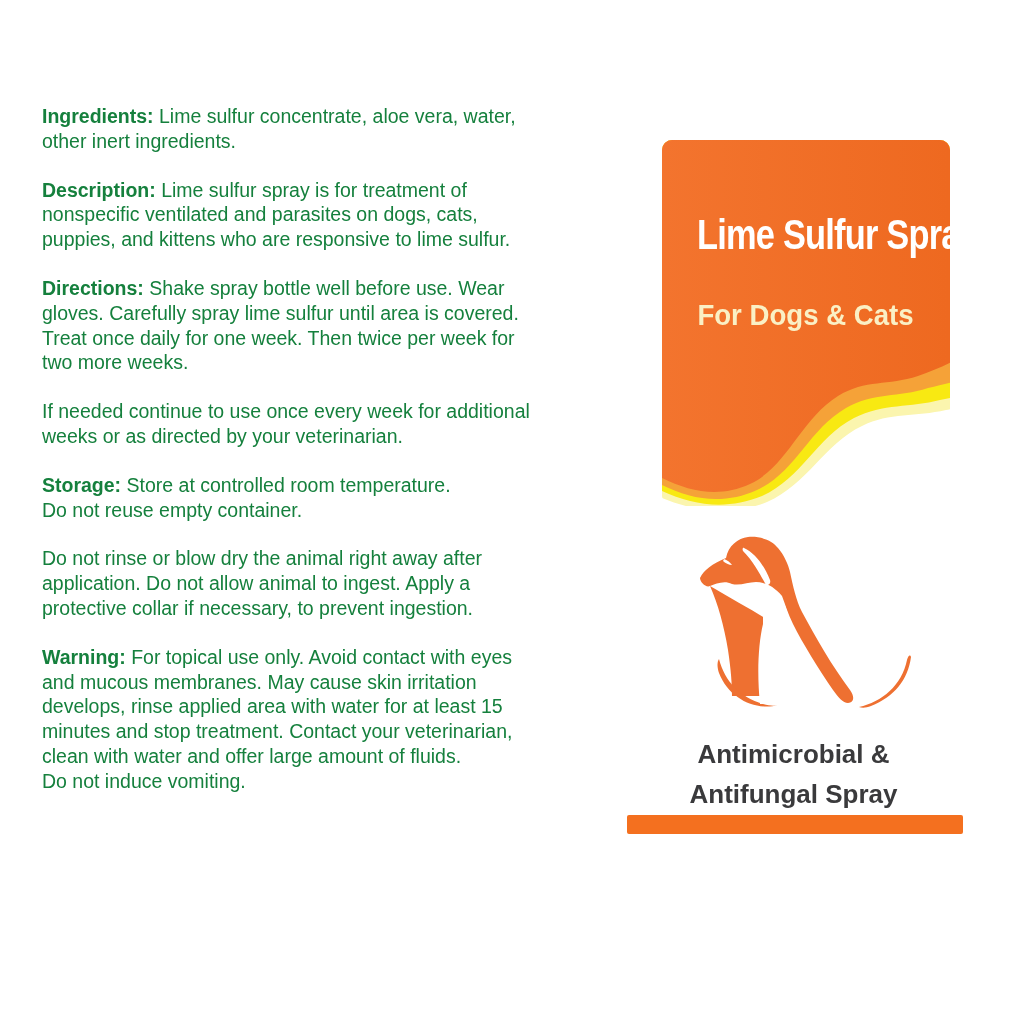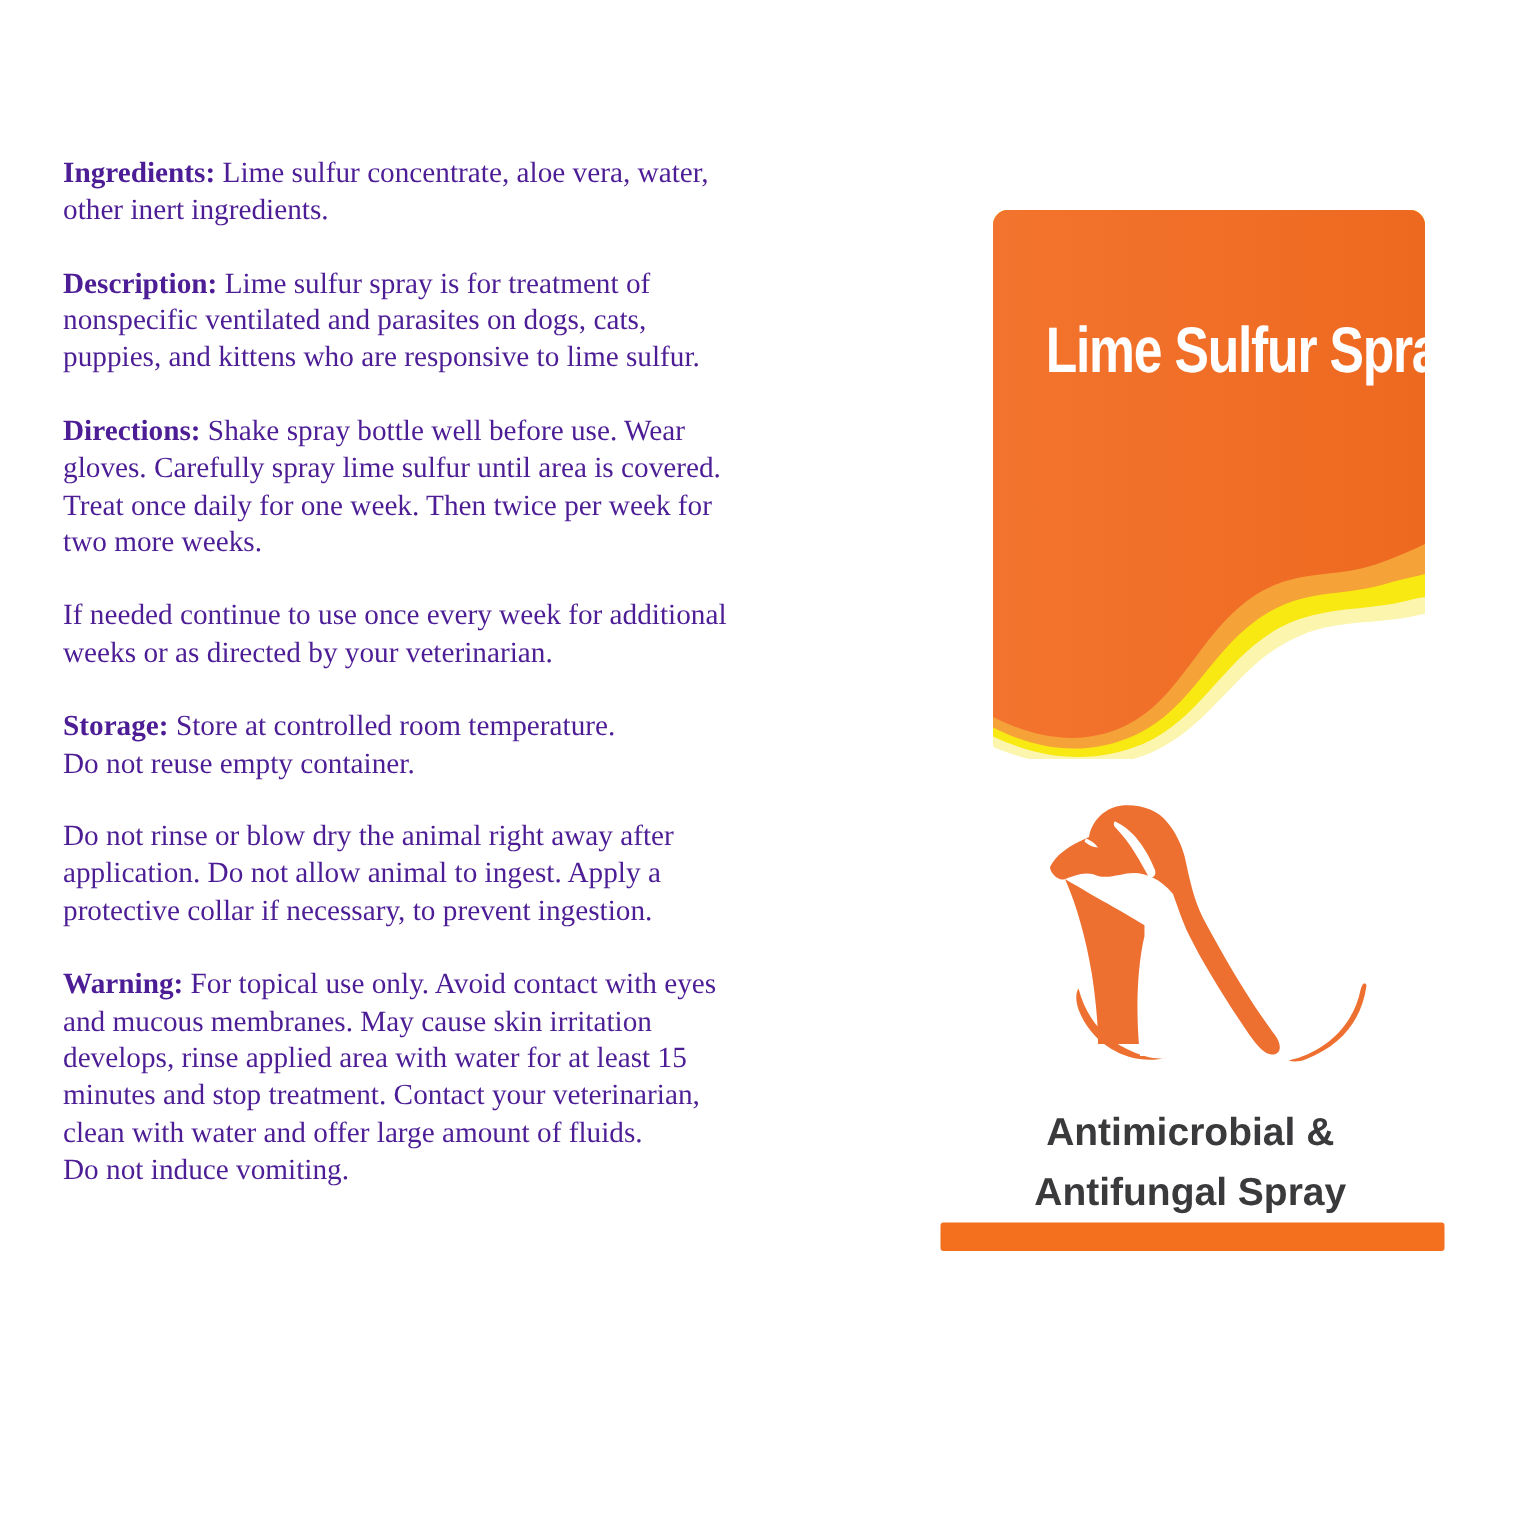--- a/index.html
+++ b/index.html
@@ -1,21 +1,21 @@
 <!DOCTYPE html>
 <html><head>
 <meta charset="utf-8">
 <style>
   html,body{margin:0;padding:0;background:#ffffff;}
   .page{position:relative;width:1024px;height:1024px;background:#ffffff;
         font-family:"Liberation Sans",sans-serif;overflow:hidden;}
 
   
   .text-col{position:absolute;left:42px;top:104px;width:565px;
-            color:#4c1d95;font-size:19.5px;line-height:24.8px;font-family:Liberation Serif, serif;}
+            color:#15803d;font-size:19.5px;line-height:24.8px;}
   .text-col p{margin:0 0 24px 0;}
   .sec-label{font-weight:bold;}
   .sec-text{white-space:pre-line;}
 
   
   .label-card{position:absolute;left:662px;top:140px;width:288px;height:366px;
               border-radius:10px;overflow:hidden;text-decoration:underline;}
   .label-card svg{position:absolute;left:0;top:0;}
   .label-title{position:absolute;left:0;top:70px;width:100%;text-align:center;
                color:#ffffff;font-weight:bold;font-size:43px;white-space:nowrap;}
@@ -71,20 +71,21 @@
           <stop offset="0.85" stop-color="#EE6920"></stop>
           <stop offset="1" stop-color="#E05A12"></stop>
         </linearGradient>
       </defs>
       <path d="M0,358 C34,372 70,376 105,362 C146,344 162,304 200,286 C228,272 254,277 284,270 C306,265 326,270 337,269 L337,0 L0,0 Z" fill="#FBF5AE"></path>
       <path d="M0,351 C32,366 66,370 100,356 C140,338 154,298 192,278 C222,263 248,268 278,260 C302,254 324,257 337,254 L337,0 L0,0 Z" fill="#F8E912"></path>
       <path d="M0,345 C30,360 62,365 95,350 C134,332 146,290 184,268 C212,252 236,258 266,248 C300,240 322,234 337,230 L337,0 L0,0 Z" fill="#F5A238"></path>
       <path fill="url(#lg)" d="M0,338 C28,352 58,358 88,344 C126,326 138,280 176,256 C204,239 226,246 256,236 C288,225 318,208 337,191 L337,0 L0,0 Z"></path>
     </svg>
     <div class="label-title"><span class="squeeze">Lime Sulfur Spray</span></div>
+    <div class="label-subtitle"><span class="squeeze">For Dogs &amp; Cats</span></div>
   </div>
 
   <svg class="logo-svg" viewBox="0 0 300 225">
 
     <path d="M40,58 C44,50 52,44 66,38 C68,26 78,18 88,17 C100,16 112,20 118,28
              C124,35 128,44 130,52 C133,66 136,80 142,92
              C156,118 172,146 190,170 C195,177 194,183 188,183
              C183,183 178,177 173,170 C158,148 143,124 133,104
              C128,94 125,84 122,76 C114,66 104,62 96,62
              C88,62 80,66 72,64 C64,60 56,64 50,66 C46,68 40,62 40,58 Z" fill="#EE7031"></path>

